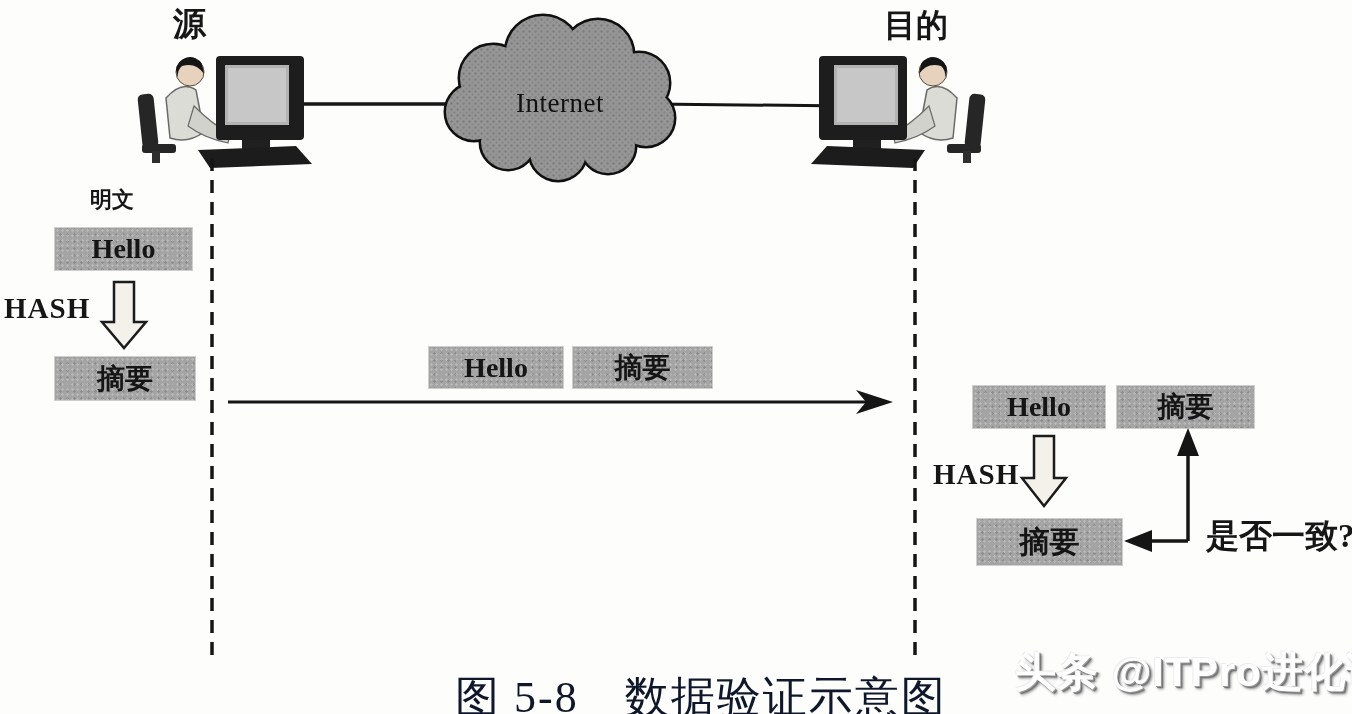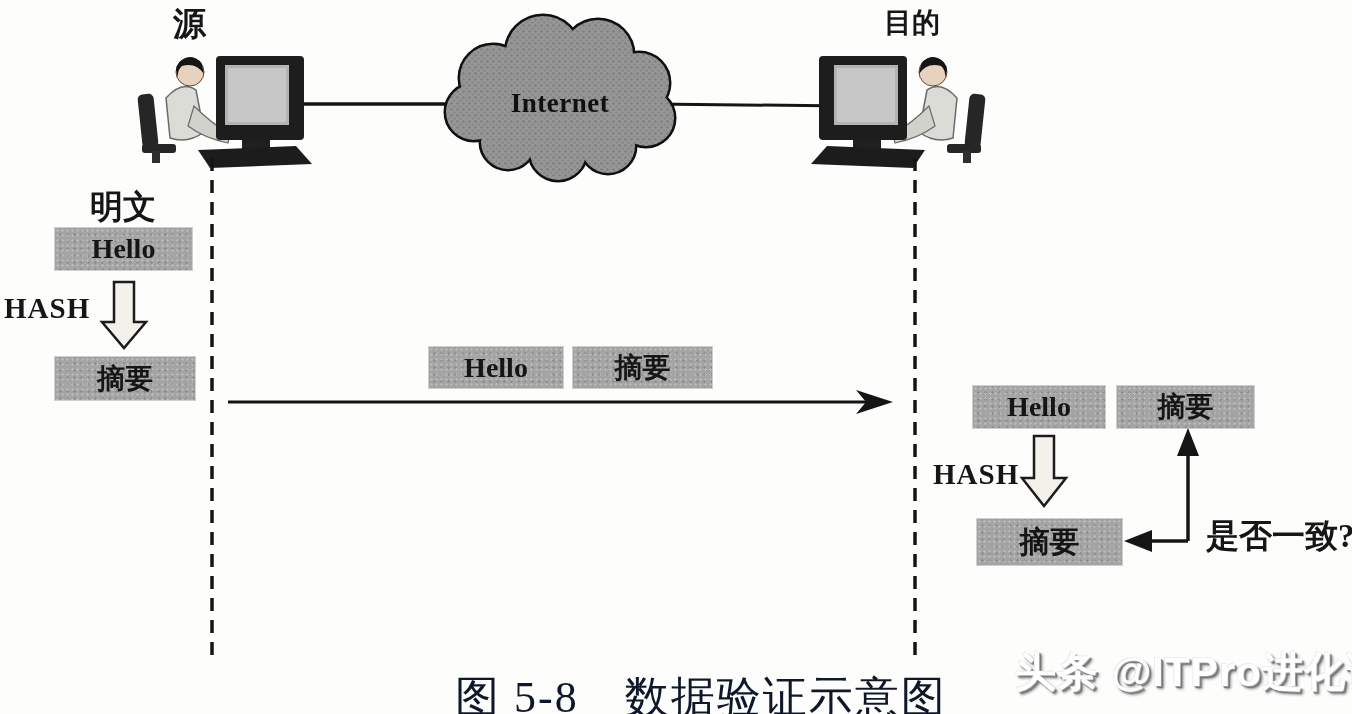--- a/index.html
+++ b/index.html
@@ -15,21 +15,21 @@
     background:#a4a4a4;
     background-image:radial-gradient(rgba(255,255,255,.22) 1px, transparent 1.2px),
                      radial-gradient(rgba(0,0,0,.14) 1px, transparent 1.2px);
     background-size:5px 5px,7px 7px;background-position:0 0,2px 3px;
     font-weight:700;font-size:28px;color:#151515;
     box-shadow:0 0 0 1px rgba(120,120,120,.35);
     text-align:center;
   }
   .internet-text{
     position:absolute;left:455px;top:88px;width:210px;text-align:center;
-    font-size:27px;font-weight:700;color:#101010;letter-spacing:.5px;
+    font-size:27px;font-weight:400;color:#101010;letter-spacing:.5px;
   }
   .caption{
     position:absolute;left:455px;top:668px;width:480px;text-align:center;
     font-size:44px;color:#0f172a;letter-spacing:2px;white-space:nowrap;
   }
   .watermark{
     position:absolute;left:1015px;top:645px;font-size:41px;font-weight:700;
     font-family:"Liberation Sans","DejaVu Sans",sans-serif;
     color:#ffffff;white-space:nowrap;letter-spacing:1px;
     text-shadow:-1px -1px 0 #ececec, 1px 1px 0 #9a9a9a, 2px 2px 1px #6f6f6f, 3px 3px 3px #8a8a8a;
@@ -117,24 +117,24 @@
 
     <g>
       <line x1="1188" y1="448" x2="1188" y2="541" stroke="#151515" stroke-width="3.5"></line>
       <line x1="1188" y1="541" x2="1146" y2="541" stroke="#151515" stroke-width="3.5"></line>
       <polygon points="1188,428 1177,456 1199,456" fill="#151515"></polygon>
       <polygon points="1124,541 1152,530 1152,552" fill="#151515"></polygon>
     </g>
   </svg>
 
   <div class="lbl cn" style="left:173px;top:2px;font-size:33px;">源</div>
-  <div class="lbl cn" style="left:884px;top:4px;font-size:28px;">目的</div>
+  <div class="lbl cn" style="left:884px;top:4px;font-size:32px;">目的</div>
   <div class="internet-text">Internet</div>
 
-  <div class="lbl cn" style="left:90px;top:185px;font-size:33px;">明文</div>
+  <div class="lbl cn" style="left:90px;top:185px;font-size:22px;">明文</div>
   <div class="gbox" style="left:55px;top:228px;width:137px;height:42px;">Hello</div>
   <div class="lbl" style="left:4px;top:292px;font-size:29px;letter-spacing:1px;">HASH</div>
   <div class="gbox cn" style="left:55px;top:357px;width:140px;height:43px;">摘要</div>
 
   <div class="gbox" style="left:429px;top:347px;width:134px;height:41px;">Hello</div>
   <div class="gbox cn" style="left:573px;top:347px;width:139px;height:41px;">摘要</div>
 
   <div class="gbox" style="left:973px;top:386px;width:132px;height:42px;">Hello</div>
   <div class="gbox cn" style="left:1117px;top:386px;width:137px;height:42px;">摘要</div>
   <div class="lbl" style="left:933px;top:458px;font-size:29px;letter-spacing:1px;">HASH</div>

